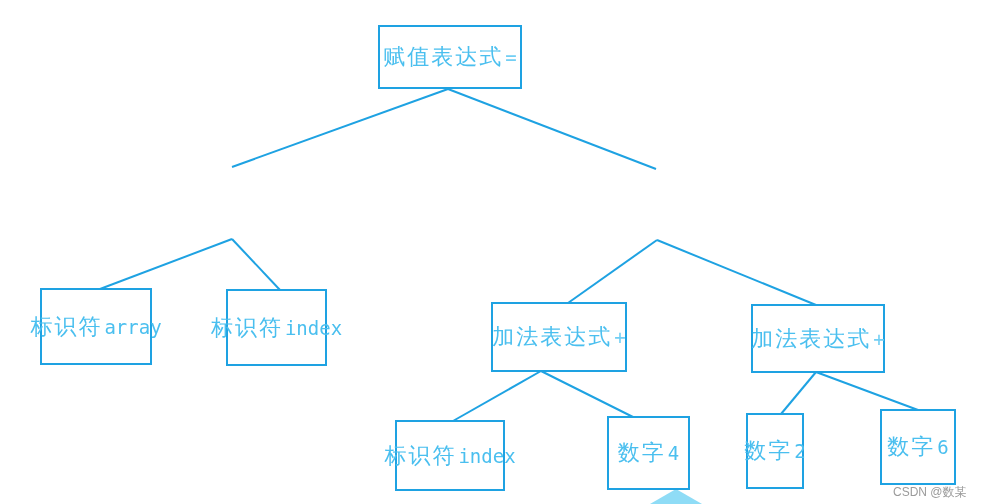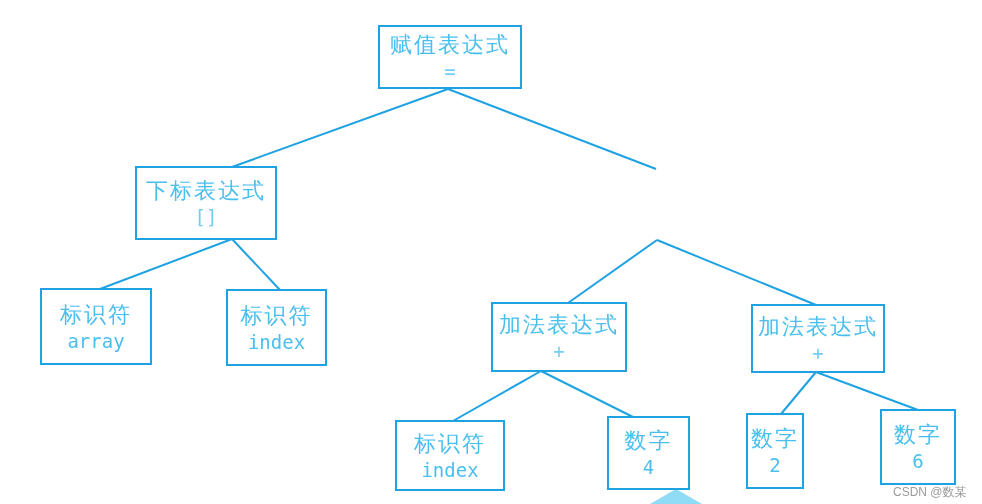--- a/index.html
+++ b/index.html
@@ -17,21 +17,21 @@
     background:#ffffff;
     font-family:"Liberation Serif","DejaVu Serif",serif;
   }
   svg.edges{position:absolute;left:0;top:0;}
   svg.edges line{stroke:var(--accent);stroke-width:2;}
   .node{
     position:absolute;
     box-sizing:border-box;
     border:2px solid var(--accent);
     background:#ffffff;
-    display:flex;flex-direction:column;
+    display:flex;
     align-items:center;justify-content:center;
     gap:2px;
     padding:2px 4px;
     z-index:2;
   }
   .node .title{
     color:var(--text);
     font-size:22px;
     line-height:26px;
     letter-spacing:2px;
@@ -92,24 +92,20 @@
     <line x1="541" y1="371" x2="633" y2="417"></line>
     <line x1="816" y1="372" x2="781" y2="414"></line>
     <line x1="816" y1="372" x2="918" y2="410"></line>
   </svg>
 
   <div class="node n-assign">
     <span class="title">赋值表达式</span>
     <span class="symbol op">=</span>
   </div>
 
-  <div class="node n-subscript">
-    <span class="title">下标表达式</span>
-    <span class="symbol op">[]</span>
-  </div>
 
 
   <div class="node n-id-array">
     <span class="title">标识符</span>
     <span class="symbol">array</span>
   </div>
 
   <div class="node n-id-index-1">
     <span class="title">标识符</span>
     <span class="symbol">index</span>

